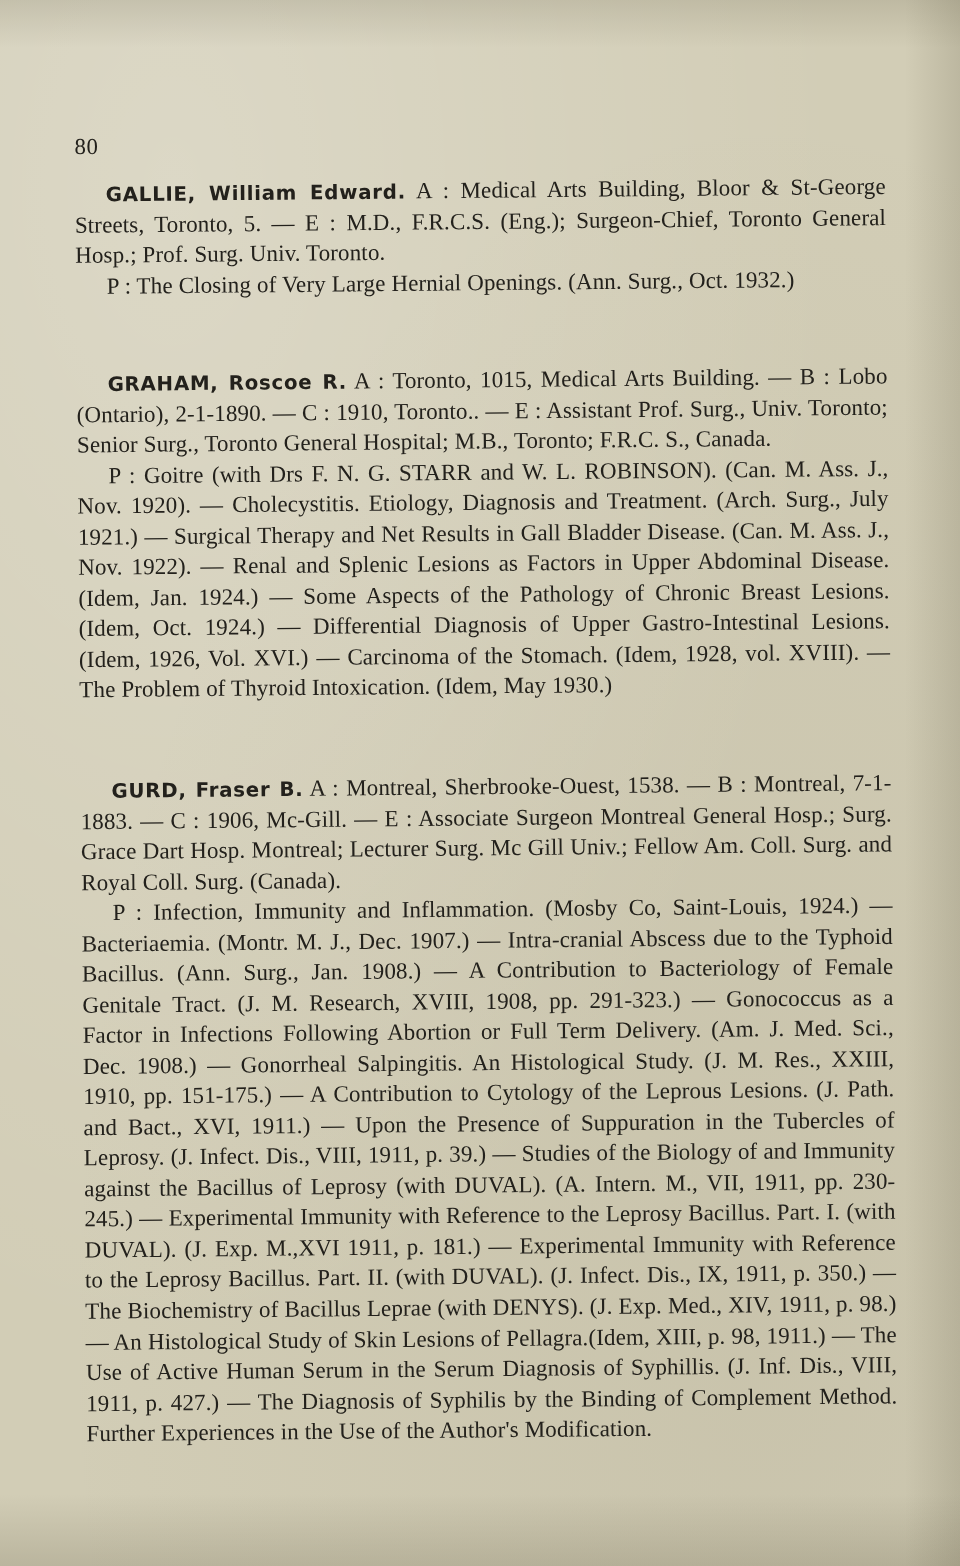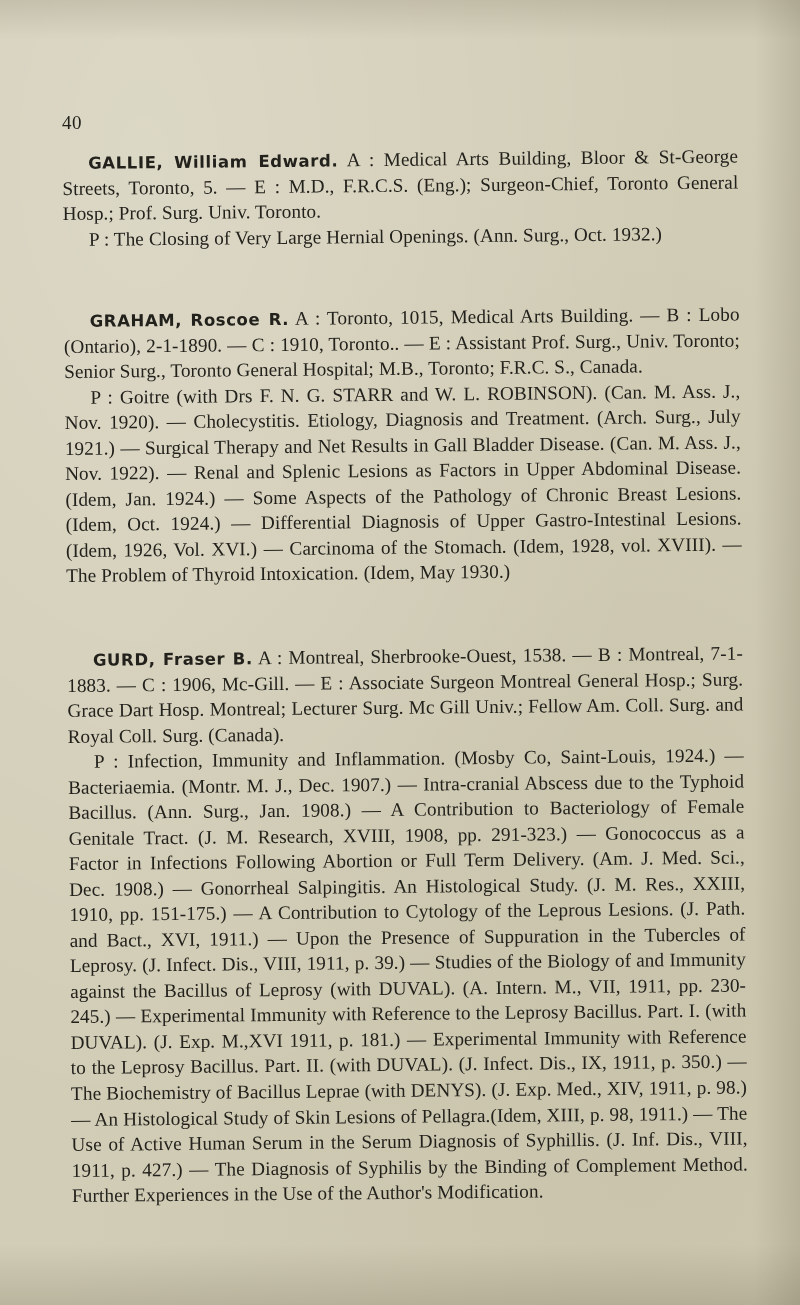--- a/index.html
+++ b/index.html
@@ -91,21 +91,21 @@
 </style>
 </head>
 <body>
 
 <div class="page">
 
   <div class="top-shadow"></div>
   <div class="edge-shadow"></div>
   <div class="bottom-shadow"></div>
 
-  <div class="page-number">40</div>
+  <div class="page-number">80</div>
 
   <div class="content">
 
     <div class="entry">
       <p class="indent"><span class="name">GALLIE, William Edward.</span> <span>A : Medical Arts Building, Bloor &amp; St-George Streets, Toronto, 5. — E : M.D., F.R.C.S. (Eng.); Surgeon-Chief, Toronto General Hosp.; Prof. Surg. Univ. Toronto.</span></p>
       <p class="indent">P : The Closing of Very Large Hernial Openings. (Ann. Surg., Oct. 1932.)</p>
     </div>
 
     <div class="gap-a"></div>
 

